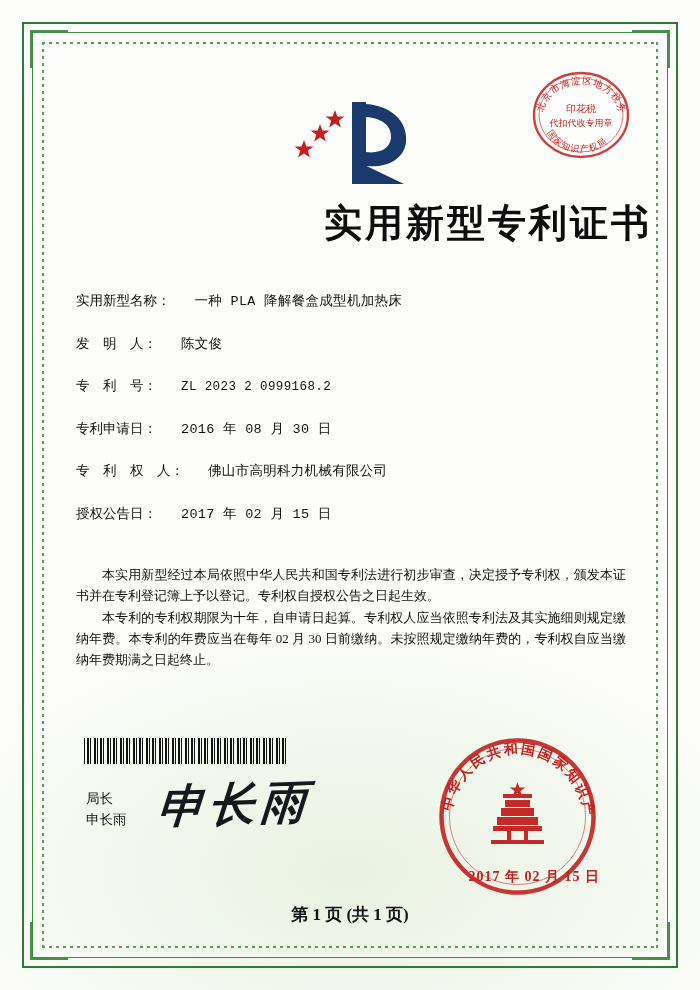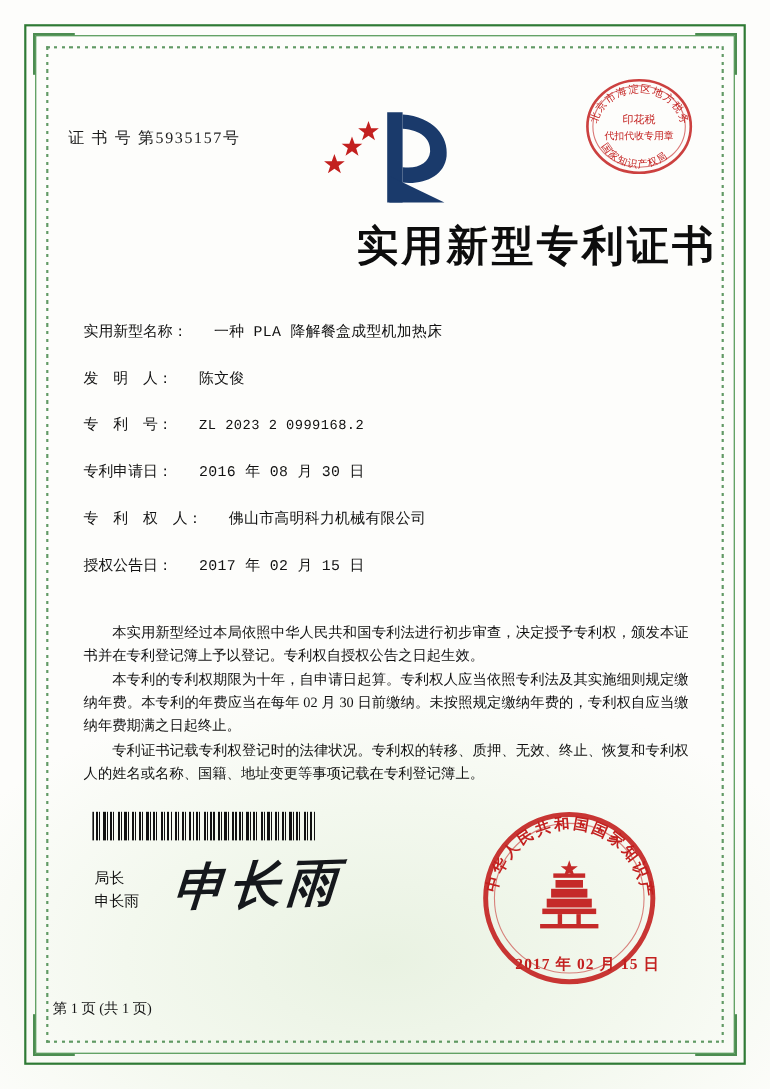--- a/index.html
+++ b/index.html
@@ -209,42 +209,42 @@
     color: #c3201f;
     font-family: "Liberation Serif", serif;
     letter-spacing: 1px;
     font-weight: bold;
   }
 
   .page-footer {
     position: absolute;
     left: 0; right: 0;
     bottom: 16px;
-    text-align: left;
-    font-size: 13px;
+    text-align: center;
+    font-size: 17px;
     color: #151515;
     font-family: "Liberation Serif", serif;
+    font-weight: bold;
   }
 </style>
 </head>
 <body>
 
 <div class="certificate">
 
   <div class="border-outer"></div>
   <div class="border-pattern"></div>
   <div class="border-inner"></div>
   <div class="corner tl"></div>
   <div class="corner tr"></div>
   <div class="corner bl"></div>
   <div class="corner br"></div>
 
   <div class="inner-area">
 
-    <div class="cert-number">证 书 号 第5935157号</div>
 
     <div class="logo">
       <svg viewBox="0 0 116 90" width="116" height="90">
         <g fill="#c3201f">
           <polygon points="10,42 12.4,48.6 19.4,48.6 13.8,52.8 15.9,59.6 10,55.5 4.1,59.6 6.2,52.8 0.6,48.6 7.6,48.6"></polygon>
           <polygon points="26,26 28.4,32.6 35.4,32.6 29.8,36.8 31.9,43.6 26,39.5 20.1,43.6 22.2,36.8 16.6,32.6 23.6,32.6"></polygon>
           <polygon points="41,12 43.4,18.6 50.4,18.6 44.8,22.8 46.9,29.6 41,25.5 35.1,29.6 37.2,22.8 31.6,18.6 38.6,18.6"></polygon>
         </g>
         <path d="M58 4 L58 86 L72 86 L72 4 Z" fill="#1a3a6b"></path>
         <path d="M60 62 L110 86 L60 86 Z" fill="#1a3a6b"></path>
@@ -294,21 +294,20 @@
       </div>
       <div class="field-row">
         <span class="field-label">授权公告日：</span>
         <span class="field-value">2017 年 02 月 15 日</span>
       </div>
     </div>
 
     <div class="body-text">
       <p>本实用新型经过本局依照中华人民共和国专利法进行初步审查，决定授予专利权，颁发本证书并在专利登记簿上予以登记。专利权自授权公告之日起生效。</p>
       <p>本专利的专利权期限为十年，自申请日起算。专利权人应当依照专利法及其实施细则规定缴纳年费。本专利的年费应当在每年 02 月 30 日前缴纳。未按照规定缴纳年费的，专利权自应当缴纳年费期满之日起终止。</p>
-      <p>专利证书记载专利权登记时的法律状况。专利权的转移、质押、无效、终止、恢复和专利权人的姓名或名称、国籍、地址变更等事项记载在专利登记簿上。</p>
     </div>
 
     <div class="barcode"></div>
 
     <div class="sig-block">
       <div>局长</div>
       <div>申长雨</div>
     </div>
     <div class="signature-script">申长雨</div>
 

